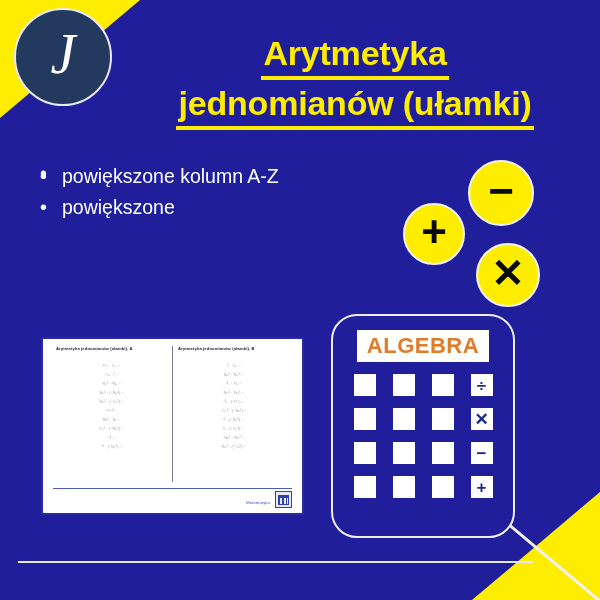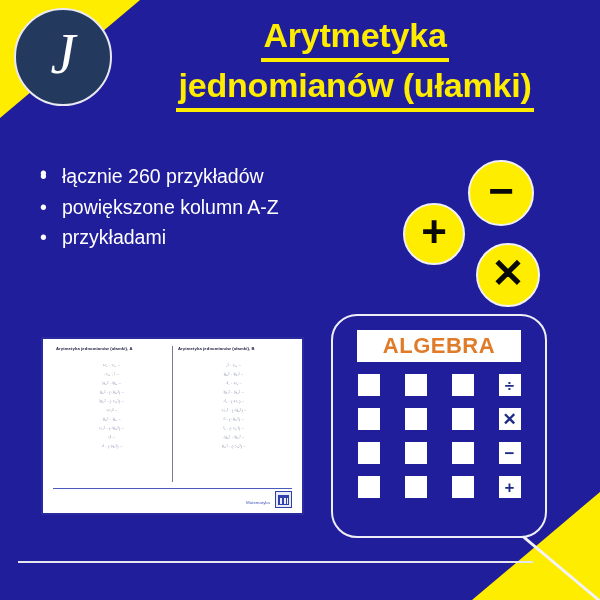--- a/index.html
+++ b/index.html
@@ -71,21 +71,21 @@
     font-family: "Liberation Serif", serif;
     font-style: italic;
     font-size: 56px;
     line-height: 1;
     padding-bottom: 6px;
   }
 
   
   .title-wrap {
     position: absolute;
-    left: 120px; top: 14px;
+    left: 120px; top: 32px;
     width: 470px;
     text-align: center;
   }
   .title-line {
     display: inline-block;
     color: #FFED00;
     font-weight: bold;
     font-size: 34px;
     line-height: 1.26;
     letter-spacing: -0.2px;
@@ -135,21 +135,21 @@
   }
   .op-plus  { left: 403px; top: 203px; width: 62px; height: 62px; font-size: 44px; }
   .op-minus { left: 468px; top: 160px; width: 66px; height: 66px; font-size: 44px; }
   .op-times { left: 476px; top: 243px; width: 64px; height: 64px; font-size: 40px; }
   .op-glyph { transform: translateY(-2px); }
 
   
   .calculator {
     position: absolute;
     left: 331px; top: 314px;
-    width: 216px; height: 224px;
+    width: 184px; height: 224px;
     background: #211E9B;
     border: 2px solid #eeeef6;
     border-radius: 26px;
     box-sizing: border-box;
     padding: 14px 16px;
   }
   .calc-display {
     background: #ffffff;
     height: 32px;
     margin: 0 8px 12px 8px;
@@ -289,29 +289,28 @@
     <div class="title-line">Arytmetyka</div>
     <div class="title-line">jednomianów  (ułamki)</div>
   </div>
 
   <ul class="bullets">
     <li>
       <span class="dot">•</span>
     </li>
     <li>
       <span class="dot">•</span>
-      <span>łącznie 260 przykładów</span>
     </li>
     <li>
       <span class="dot">•</span>
       <span>powiększone kolumn A-Z</span>
     </li>
     <li>
       <span class="dot">•</span>
-      <span>przykładami</span>
+      <span>powiększone</span>
     </li>
   </ul>
 
   <div class="op-circle op-plus">
     <span class="op-glyph">+</span>
   </div>
   <div class="op-circle op-minus">
     <span class="op-glyph">−</span>
   </div>
   <div class="op-circle op-times">

